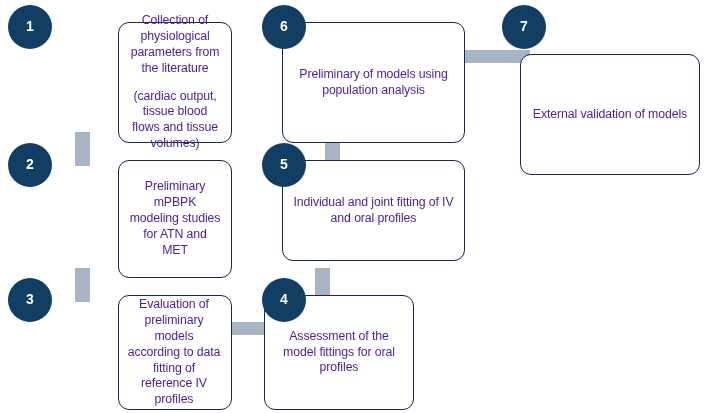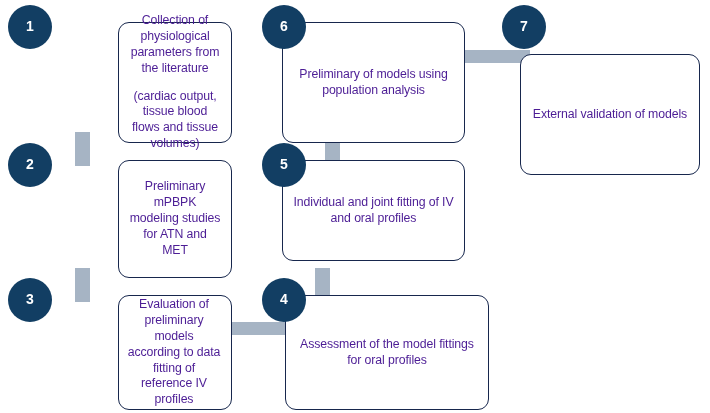--- a/index.html
+++ b/index.html
@@ -102,21 +102,21 @@
     <span>2</span>
   </div>
 
   <div class="step-box" style="left:118px; top:295px; width:114px; height:115px;padding-left:8px;">
     <div class="step-text">Evaluation of preliminary models according to data fitting of reference IV profiles</div>
   </div>
   <div class="step-badge" style="left:8px; top:278px;">
     <span>3</span>
   </div>
 
-  <div class="step-box" style="left:285px; top:295px; width:204px; height:115px;">
+  <div class="step-box" style="left:264px; top:295px; width:150px; height:115px;">
     <div class="step-text">Assessment of the model fittings for oral profiles</div>
   </div>
   <div class="step-badge" style="left:262px; top:278px;">
     <span>4</span>
   </div>
 
   <div class="step-box" style="left:282px; top:160px; width:183px; height:101px;">
     <div class="step-text">Individual and joint fitting of IV and oral profiles</div>
   </div>
   <div class="step-badge" style="left:262px; top:143px;">

